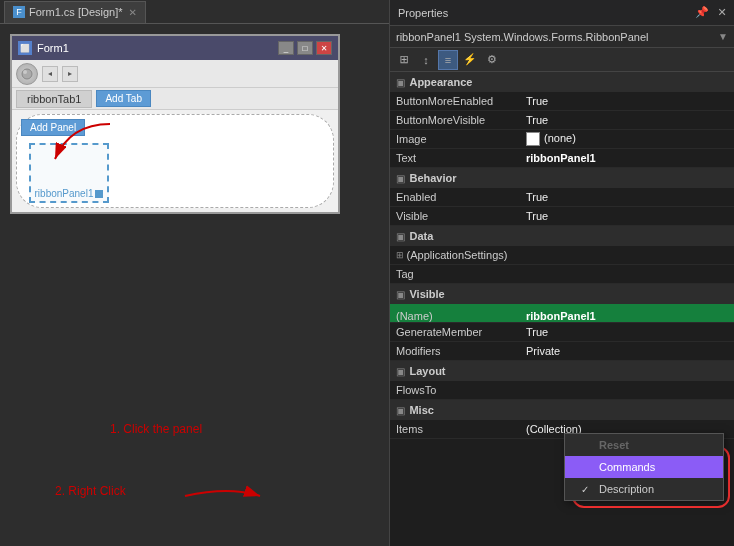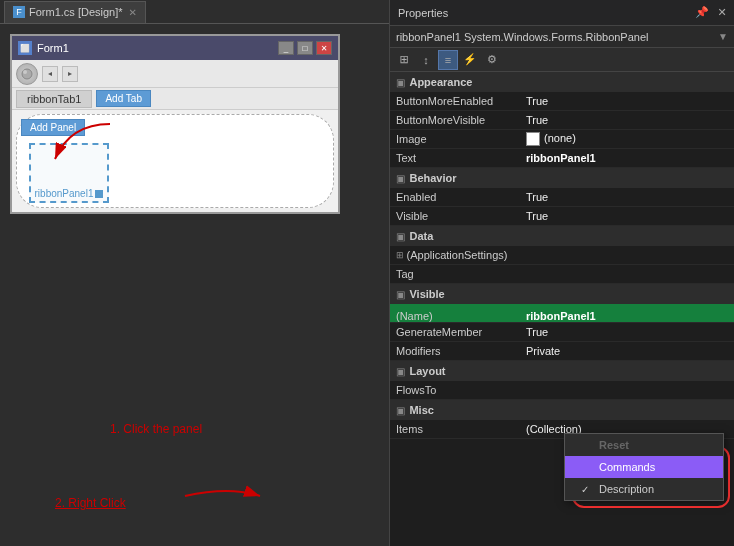--- a/index.html
+++ b/index.html
@@ -495,21 +495,21 @@
       <defs>
         <marker id="arrowhead" markerWidth="8" markerHeight="6" refX="8" refY="3" orient="auto">
           <polygon points="0 0, 8 3, 0 6" fill="#cc0000"></polygon>
         </marker>
       </defs>
       <path d="M 70 10 Q 30 10 15 45" stroke="#cc0000" stroke-width="2" fill="none" marker-end="url(#arrowhead)"></path>
     </svg>
 
     <div class="click-instruction" style="position:absolute; bottom:110px; left:110px; color:#cc0000; font-size:12px;">1. Click the panel</div>
 
-    <div style="position:absolute; bottom:36px; left:55px; color:#cc0000; font-size:12px; font-weight:500;text-decoration:underline;">2. Right Click</div>
+    <div style="position:absolute; bottom:48px; left:55px; color:#cc0000; font-size:12px; font-weight:500;">2. Right Click</div>
 
     <svg style="position:absolute; bottom:30px; left:180px;" width="90" height="40" viewBox="0 0 90 40">
       <defs>
         <marker id="arrowhead2" markerWidth="8" markerHeight="6" refX="8" refY="3" orient="auto">
           <polygon points="0 0, 8 3, 0 6" fill="#cc0000"></polygon>
         </marker>
       </defs>
       <path d="M 5 20 Q 50 10 80 20" stroke="#cc0000" stroke-width="2" fill="none" marker-end="url(#arrowhead2)"></path>
     </svg>
 

